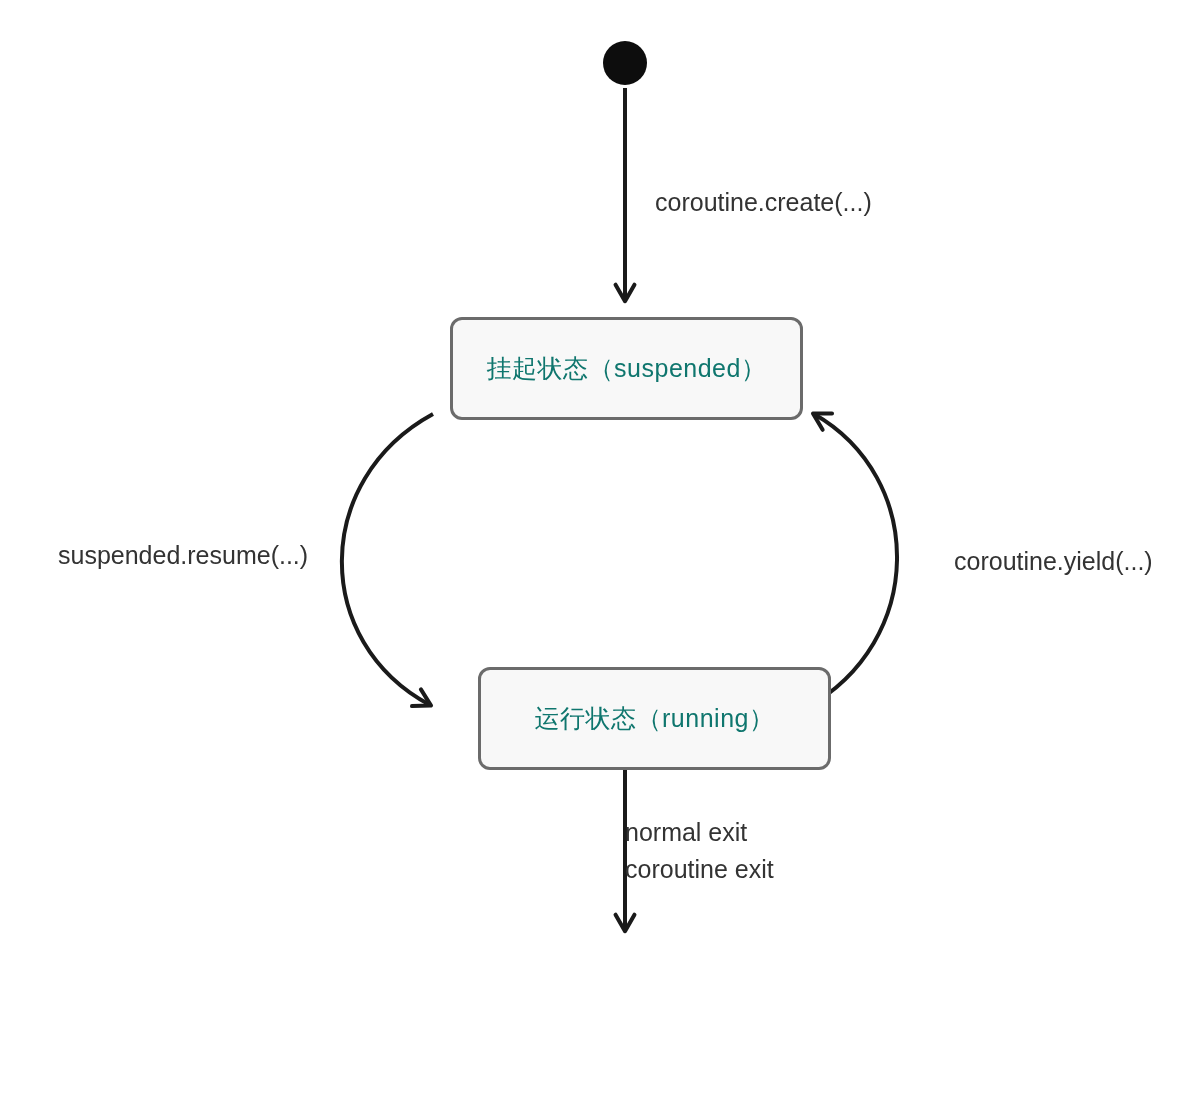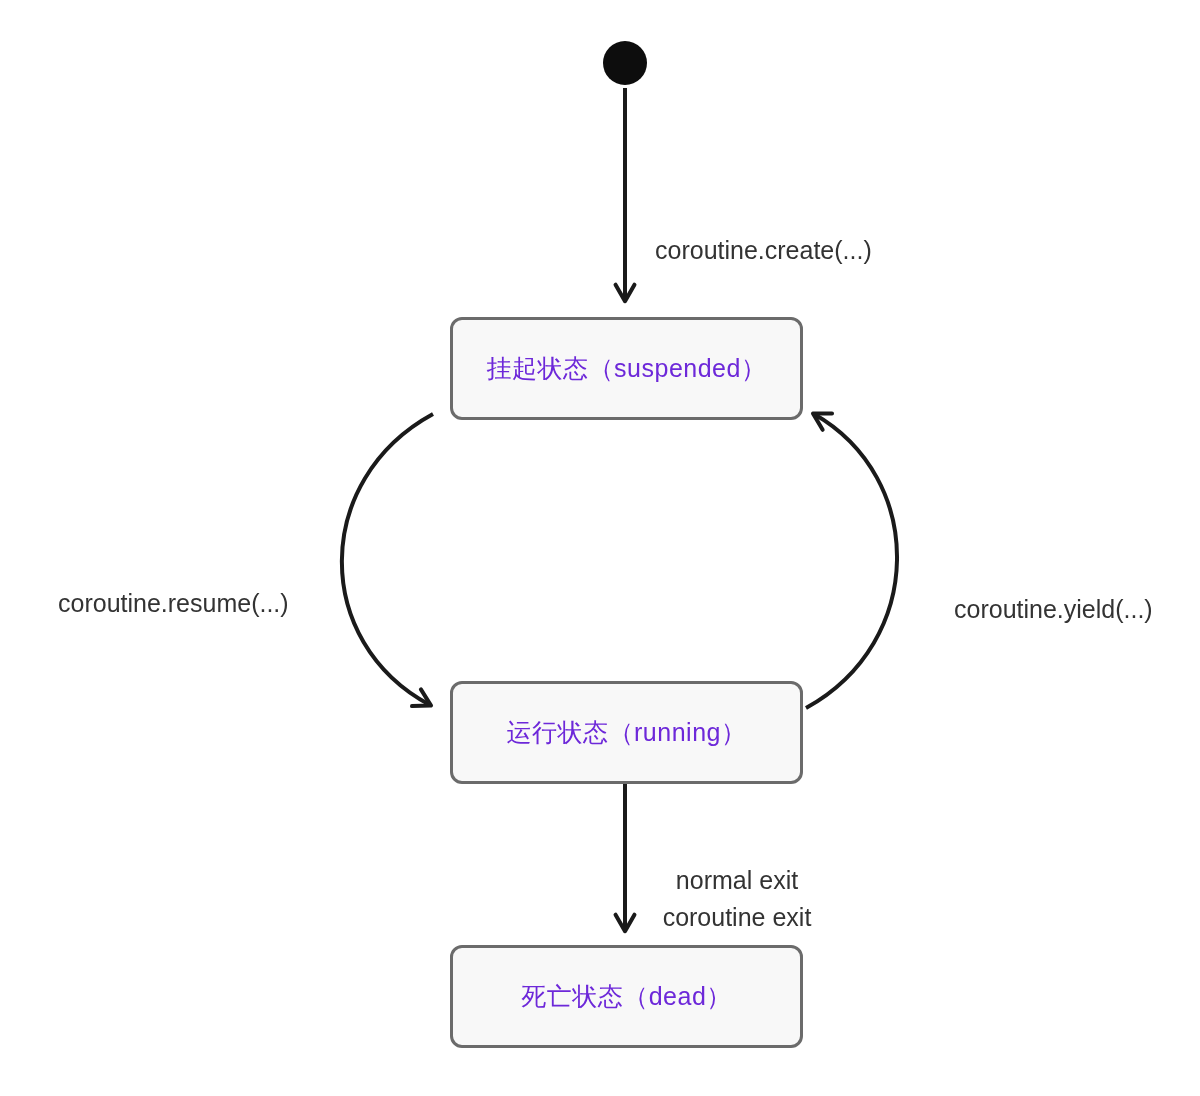--- a/index.html
+++ b/index.html
@@ -37,41 +37,39 @@
     width: 353px;
     height: 103px;
     box-sizing: border-box;
     background: #f8f8f8;
     border: 3px solid #6b6b6b;
     border-radius: 12px;
     display: flex;
     align-items: center;
     justify-content: center;
     font-size: 25px;
-    color: #6d28d9;
+    color: #0f766e;
     letter-spacing: 0.5px;
   }
   .state-suspended { top: 317px; }
-  .state-running   { top: 681px; }
+  .state-running   { top: 667px; margin-left: 28px; }
   .state-dead      { top: 945px; }
   .edge-label {
     position: absolute;
     font-size: 25px;
     color: #333333;
     white-space: nowrap;
-    margin-top: 48px;
   }
   .label-create { left: 655px; top: 188px; }
   .label-resume { left: 58px;  top: 541px; }
   .label-yield  { left: 954px; top: 547px; }
   .label-exit {
     left: 625px;
     top: 814px;
     width: 224px;
-    text-align: center;
     line-height: 37px;
   }
 </style>
 </head>
 <body>
 
 <div class="canvas">
 
   <svg class="edges" viewBox="0 0 1200 1096" xmlns="http://www.w3.org/2000/svg">
     <defs>
@@ -92,27 +90,24 @@
   <div class="initial-dot"></div>
 
   <div class="state-box state-suspended">
     <span>挂起状态（suspended）</span>
   </div>
 
   <div class="state-box state-running">
     <span>运行状态（running）</span>
   </div>
 
-  <div class="state-box state-dead">
-    <span>死亡状态（dead）</span>
-  </div>
 
   <div class="edge-label label-create">coroutine.create(...)</div>
 
-  <div class="edge-label label-resume">coroutine.resume(...)</div>
+  <div class="edge-label label-resume">suspended.resume(...)</div>
 
   <div class="edge-label label-yield">coroutine.yield(...)</div>
 
   <div class="edge-label label-exit">
     <div>normal exit</div>
     <div>coroutine exit</div>
   </div>
 
 </div>
 

